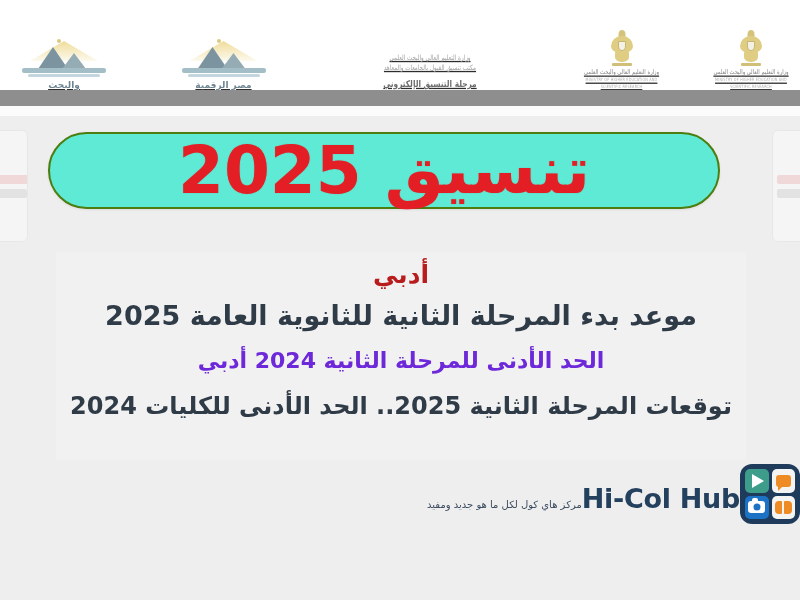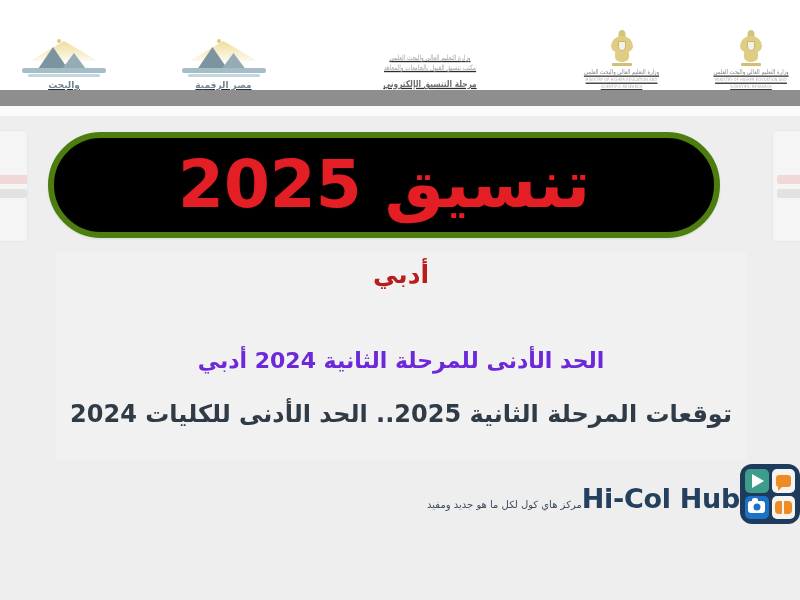--- a/index.html
+++ b/index.html
@@ -224,23 +224,23 @@
     opacity: .8;
   }
   .edge-slide .ghost-text.b {
     top: 58px; width: 30px; background: #cfcfcf;
   }
 
   
   .title-pill {
     position: absolute;
     left: 48px; top: 16px;
-    width: 672px; height: 106px;
-    background: #000000;
-    border: 6px solid #4d7c0f;
+    width: 672px; height: 77px;
+    background: #5eead4;
+    border: 2px solid #4d7c0f;
     border-radius: 54px;
     box-shadow: 0 1px 3px rgba(0,0,0,.07);
     display: flex;
     align-items: center;
     justify-content: center;
     box-sizing: border-box;
   }
   .title-text {
     font-size: 66px;
     font-weight: bold;
@@ -286,21 +286,21 @@
     color: #2f3b47;
     letter-spacing: .3px;
   }
   .headline.h2 {
     top: 96px;
     font-size: 22px;
     color: #6d28d9;
     letter-spacing: .2px;
   }
   .headline.h3 {
-    top: 148px;
+    top: 140px;
     font-size: 24px;
     color: #2f3b47;
     letter-spacing: .2px;
   }
 
   
   .brand {
     position: absolute;
     left: 0; right: 0;
     top: 348px;
@@ -485,20 +485,21 @@
     <div class="ghost-text b"></div>
   </div>
 
   <div class="title-pill">
     <div class="title-text">تنسيق 2025</div>
   </div>
 
   <div class="content-card">
     <div class="subject-tag">أدبي</div>
 
+    <div class="headline h1">موعد بدء المرحلة الثانية للثانوية العامة 2025</div>
     <div class="headline h2">الحد الأدنى للمرحلة الثانية 2024 أدبي</div>
     <div class="headline h3">توقعات المرحلة الثانية 2025.. الحد الأدنى للكليات 2024</div>
   </div>
 
   <div class="brand">
     <div class="brand-mark">
       <div class="tile t1">
         <div class="ic-bubble"></div>
       </div>
       <div class="tile t2">

